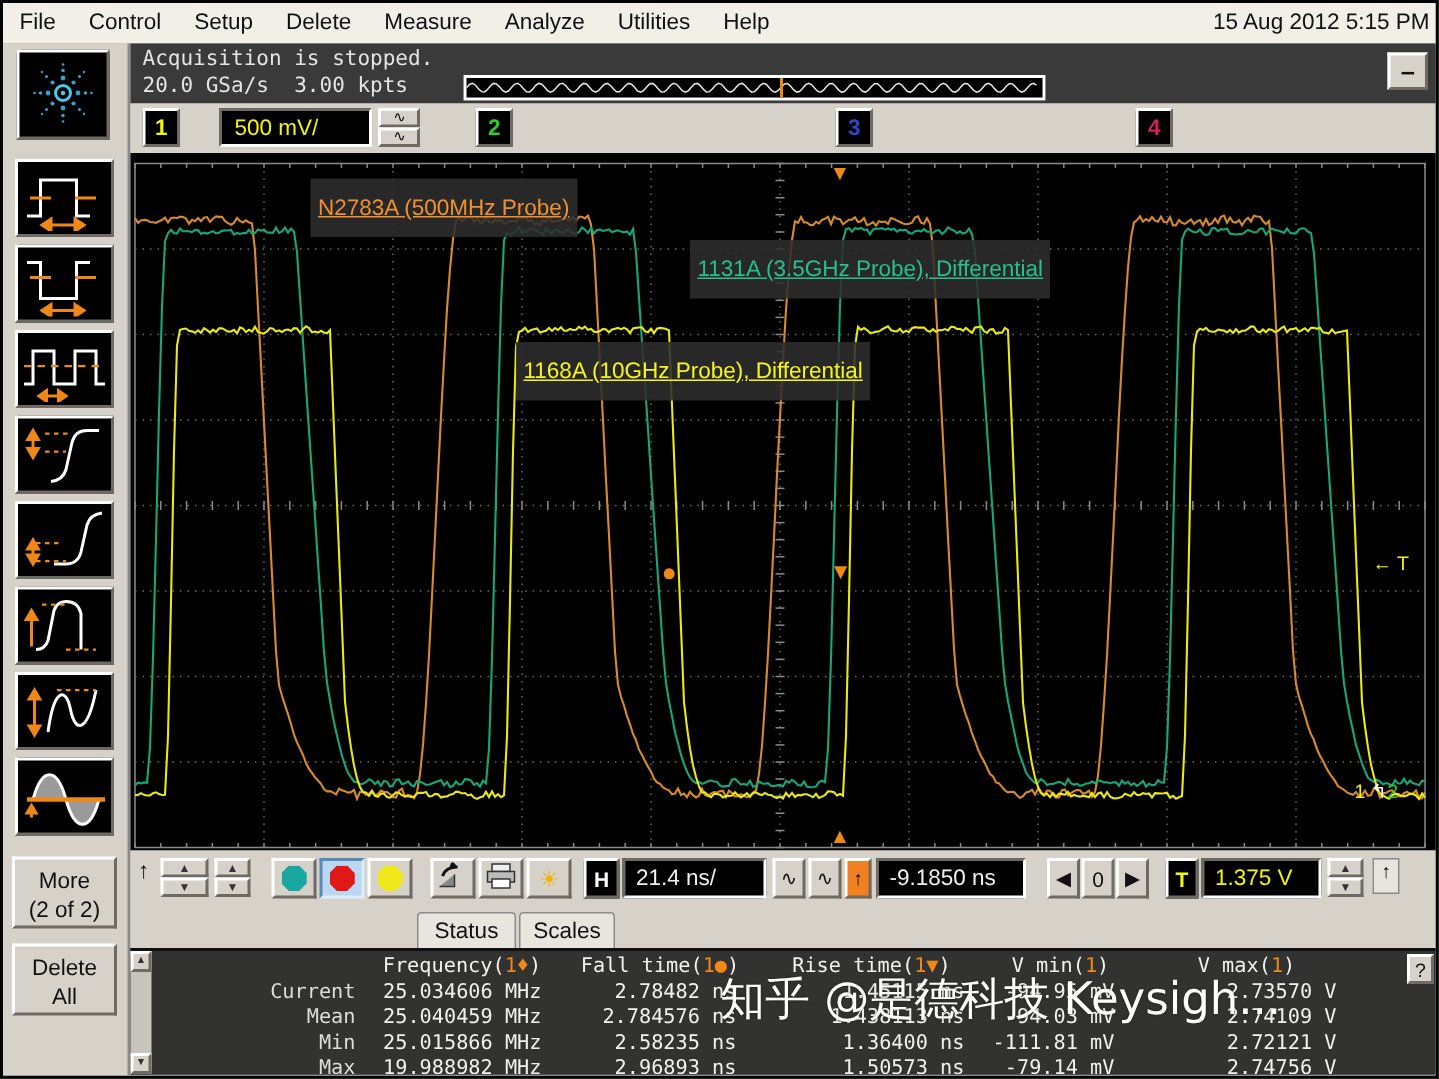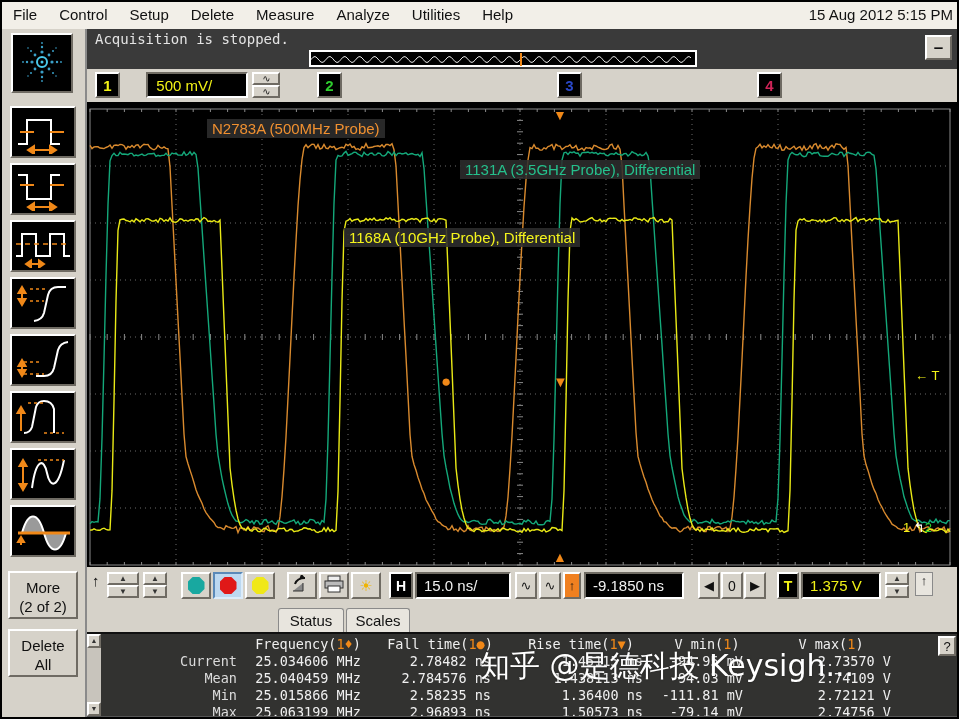--- a/index.html
+++ b/index.html
@@ -39,21 +39,21 @@
   .ch-on{font-size:13px;color:#111;line-height:13px;margin-top:44px;}
   .cb{width:13px;height:13px;border:1px solid #888;background:#fff;font-size:11px;line-height:12px;
       text-align:center;color:#1a4fb0;}
   .cb.checked{background:#dcebfa;}
   .ch-scale{display:inline-block;vertical-align:top;margin-left:5px;width:102px;height:26px;
       color:#f2f216;font-size:15px;padding:3px 0 0 8px;}
   .coupling{display:inline-block;vertical-align:top;margin-left:4px;}
   .coupling button{display:block;width:28px;height:13px;font-size:10px;line-height:7px;padding:0;color:#111;}
   
   #scope{position:absolute;left:0;top:73px;width:874px;height:465px;background:#000;}
-  .scope-label{position:absolute;font-size:15px;background:rgba(45,45,45,.88);padding:1px 5px;white-space:nowrap;}
+  .scope-label{position:absolute;font-size:15px;background:rgba(45,45,45,.88);padding:11px 5px;white-space:nowrap;text-decoration:underline;}
   .scope-marker{position:absolute;font-size:15px;line-height:14px;}
   #trigT{position:absolute;font-size:13px;color:#f2f216;white-space:nowrap;}
   #chmarks{position:absolute;font-size:13px;white-space:nowrap;}
   
   #hbar{position:absolute;left:0;top:538px;width:874px;height:38px;background:#d6d2c9;}
   .hb{position:absolute;top:5px;height:27px;}
   .tinyspin button{display:block;width:100%;height:13px;padding:0;font-size:8px;line-height:6px;color:#333;}
   .circ{width:30px;height:27px;padding:0;}
   .circ .oct{display:block;margin:3px auto;width:17px;height:17px;
        clip-path:polygon(30% 0,70% 0,100% 30%,100% 70%,70% 100%,30% 100%,0 70%,0 30%);}
@@ -195,20 +195,21 @@
     <button class="more-btn btn3d" style="top:600px;height:48px">
       <div>Delete</div>
       <div>All</div>
     </button>
   </div>
 
   <div id="maincol">
 
     <div id="statusband">
       <div id="status-l1">Acquisition is stopped.</div>
+      <div id="status-l2">20.0 GSa/s  3.00 kpts</div>
       <div id="preview">
         <svg id="preview-svg" width="384" height="13">
             <path d="M0 7 L0 6.5 L2 4.3 L4 3.5 L6 4.8 L8 7.2 L10 9.1 L12 9.3 L14 7.7 L16 5.2 L18 3.6 L20 3.9 L22 5.9 L24 8.3 L26 9.5 L28 8.7 L30 6.4 L32 4.2 L34 3.5 L36 4.8 L38 7.2 L40 9.2 L42 9.3 L44 7.6 L46 5.1 L48 3.6 L50 4.0 L52 6.0 L54 8.4 L56 9.5 L58 8.6 L60 6.3 L62 4.1 L64 3.5 L66 4.9 L68 7.3 L70 9.2 L72 9.3 L74 7.5 L76 5.1 L78 3.6 L80 4.0 L82 6.1 L84 8.5 L86 9.5 L88 8.5 L90 6.2 L92 4.1 L94 3.6 L96 5.0 L98 7.4 L100 9.2 L102 9.2 L104 7.4 L106 5.0 L108 3.6 L110 4.1 L112 6.2 L114 8.6 L116 9.5 L118 8.4 L120 6.1 L122 4.0 L124 3.6 L126 5.1 L128 7.5 L130 9.3 L132 9.2 L134 7.3 L136 4.9 L138 3.5 L140 4.2 L142 6.3 L144 8.6 L146 9.5 L148 8.4 L150 6.0 L152 4.0 L154 3.6 L156 5.2 L158 7.6 L160 9.3 L162 9.1 L164 7.2 L166 4.8 L168 3.5 L170 4.2 L172 6.5 L174 8.7 L176 9.5 L178 8.3 L180 5.9 L182 3.9 L184 3.6 L186 5.3 L188 7.7 L190 9.4 L192 9.1 L194 7.1 L196 4.7 L198 3.5 L200 4.3 L202 6.6 L204 8.8 L206 9.5 L208 8.2 L210 5.8 L212 3.9 L214 3.7 L216 5.4 L218 7.8 L220 9.4 L222 9.0 L224 7.0 L226 4.6 L228 3.5 L230 4.4 L232 6.7 L234 8.8 L236 9.5 L238 8.1 L240 5.7 L242 3.8 L244 3.7 L246 5.5 L248 7.9 L250 9.4 L252 9.0 L254 6.9 L256 4.6 L258 3.5 L260 4.4 L262 6.8 L264 8.9 L266 9.4 L268 8.0 L270 5.6 L272 3.8 L274 3.8 L276 5.6 L278 8.0 L280 9.4 L282 8.9 L284 6.8 L286 4.5 L288 3.5 L290 4.5 L292 6.9 L294 9.0 L296 9.4 L298 7.9 L300 5.5 L302 3.7 L304 3.8 L306 5.7 L308 8.1 L310 9.5 L312 8.9 L314 6.7 L316 4.4 L318 3.5 L320 4.6 L322 7.0 L324 9.0 L326 9.4 L328 7.9 L330 5.4 L332 3.7 L334 3.8 L336 5.8 L338 8.2 L340 9.5 L342 8.8 L344 6.6 L346 4.3 L348 3.5 L350 4.7 L352 7.1 L354 9.1 L356 9.4 L358 7.8 L360 5.3 L362 3.7 L364 3.9 L366 5.9 L368 8.2 L370 9.5 L372 8.7 L374 6.5 L376 4.3 L378 3.5 L380 4.8 " fill="none" stroke="#e8e8e8" stroke-width="1"></path>
             <line x1="210" y1="0" x2="210" y2="13" stroke="#f08818" stroke-width="2"></line>
           </svg>
       </div>
       <button id="minimize-btn" class="btn3d">–</button>
     </div>
 
     <div id="chrow">
@@ -476,21 +477,21 @@
       </button>
       <button class="hb btn3d" style="left:232px;width:30px;padding:0">
         <svg width="22" height="18" viewBox="0 0 22 18">
           <rect x="5" y="1" width="12" height="5" fill="#eee" stroke="#333"></rect>
           <rect x="2" y="6" width="18" height="7" fill="#bbb" stroke="#333"></rect>
           <rect x="5" y="11" width="12" height="6" fill="#fff" stroke="#333"></rect>
         </svg>
       </button>
       <button class="hb btn3d" style="left:264px;width:30px;color:#f0b400;font-size:15px;padding:0"><span>☀</span></button>
       <button class="hb btn3d" style="left:302px;width:24px;background:#000;color:#fff;font-weight:bold;font-size:14px;padding:0">H</button>
-      <span class="hb lcd lcdtext" style="left:328px;width:96px">15.0 ns/</span>
+      <span class="hb lcd lcdtext" style="left:328px;width:96px">21.4 ns/</span>
       <button class="hb btn3d glyphbtn" style="left:428px;width:22px">∿</button>
       <button class="hb btn3d glyphbtn" style="left:452px;width:22px">∿</button>
       <button class="hb btn3d glyphbtn" style="left:476px;width:18px;background:#f08020">↑</button>
       <span class="hb lcd lcdtext" style="left:497px;width:100px">-9.1850 ns</span>
       <button class="hb btn3d glyphbtn" style="left:611px;width:22px">◀</button>
       <button class="hb btn3d glyphbtn" style="left:634px;width:22px;font-size:14px">0</button>
       <button class="hb btn3d glyphbtn" style="left:657px;width:22px">▶</button>
       <button class="hb btn3d" style="left:690px;width:22px;background:#000;color:#f2f216;font-weight:bold;font-size:14px;padding:0">T</button>
       <span class="hb lcd lcdtext yellow" style="left:714px;width:80px">1.375 V</span>
       <span class="hb tinyspin" style="left:798px;width:24px">
@@ -537,21 +538,21 @@
           <div class="trow" style="top: 53px;">
             <span class="tc" style="left: 4px; width: 132px; color: rgb(220, 220, 220);">Min</span>
             <span class="tc" style="left: 140px; width: 120px;">25.015866 MHz</span>
             <span class="tc" style="left: 274px; width: 116px;">2.58235 ns</span>
             <span class="tc" style="left: 404px; width: 138px;">1.36400 ns</span>
             <span class="tc" style="left: 556px; width: 86px;">-111.81 mV</span>
             <span class="tc" style="left: 656px; width: 134px;">2.72121 V</span>
           </div>
           <div class="trow" style="top: 70px;">
             <span class="tc" style="left: 4px; width: 132px; color: rgb(220, 220, 220);">Max</span>
-            <span class="tc" style="left: 140px; width: 120px;">25.063199 MHz</span>
+            <span class="tc" style="left: 140px; width: 120px;">19.988982 MHz</span>
             <span class="tc" style="left: 274px; width: 116px;">2.96893 ns</span>
             <span class="tc" style="left: 404px; width: 138px;">1.50573 ns</span>
             <span class="tc" style="left: 556px; width: 86px;">-79.14 mV</span>
             <span class="tc" style="left: 656px; width: 134px;">2.74756 V</span>
           </div>
         </div>
       <button id="help-btn" class="btn3d">?</button>
     </div>
 
     <div id="bottomstrip"></div>

